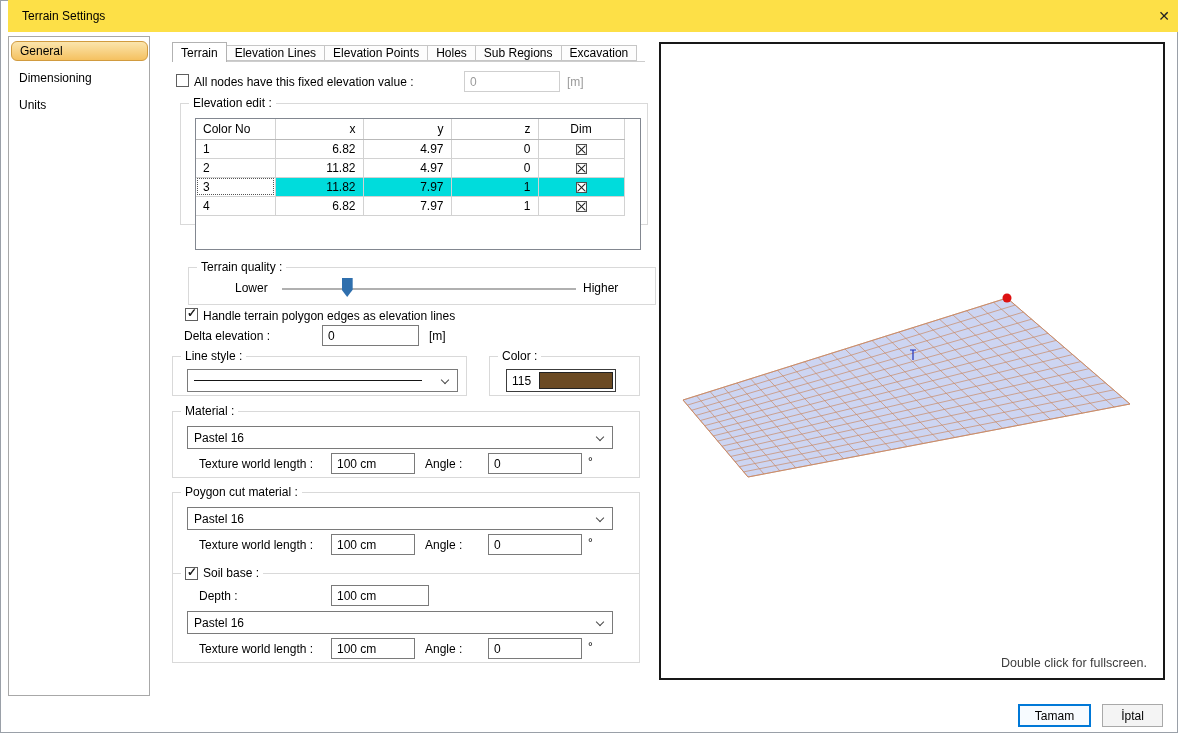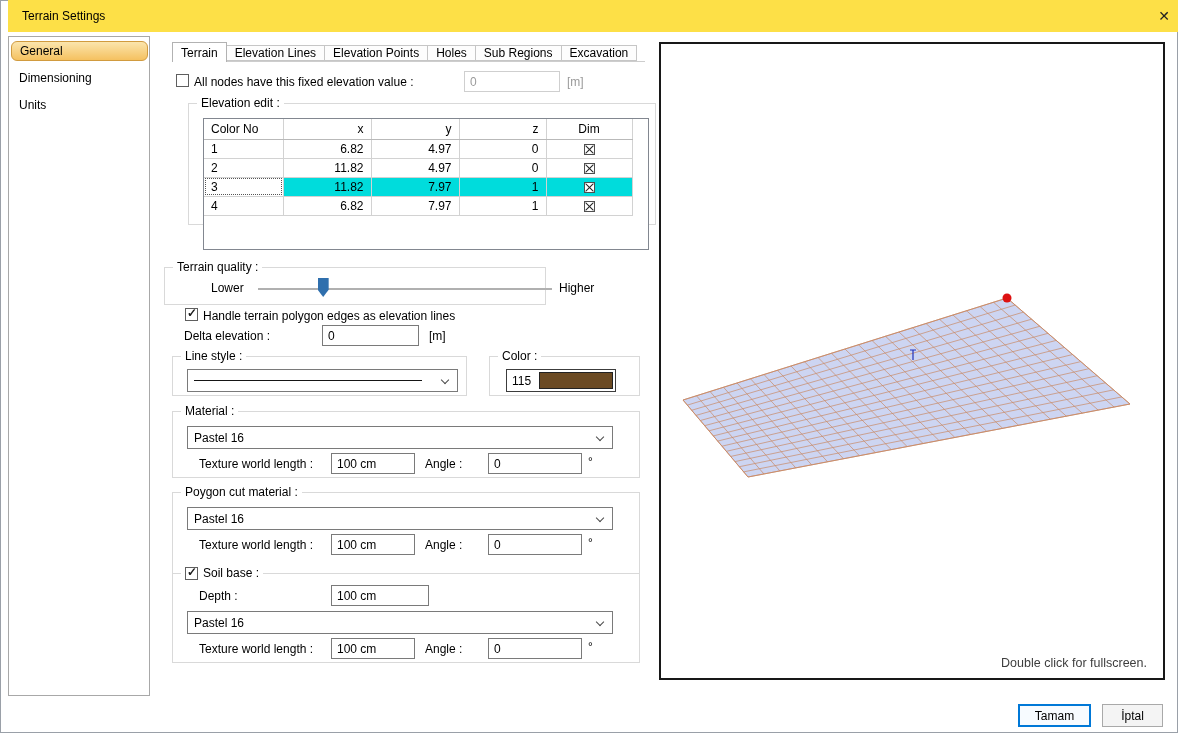--- a/index.html
+++ b/index.html
@@ -116,21 +116,21 @@
 </div>
 <div class="tab-underline"></div>
 
 <span class="checkbox" style="left:176px; top:74px"></span>
 <span class="lbl" style="left:194px; top:75px">All nodes have this fixed elevation value :</span>
 <div class="input disabled" style="left:464px; top:71px; width:96px">
     <span>0</span>
   </div>
 <span class="lbl gray" style="left:567px; top:75px">[m]</span>
 
-<div class="groupbox" style="left:188px; top:103px; width:468px; height:122px">
+<div class="groupbox" style="left:180px; top:103px; width:468px; height:122px">
   <span class="grouplabel">Elevation edit :</span>
   <div class="tablebox">
     <table>
       <colgroup>
           <col style="width:79px">
           <col style="width:88px">
           <col style="width:88px">
           <col style="width:87px">
           <col style="width:86px">
         </colgroup>
@@ -170,21 +170,21 @@
             <td class="cell-num">6.82</td>
             <td class="cell-num">7.97</td>
             <td class="cell-num">1</td>
             <td class="cell-dim"><span class="xbox checked"></span></td>
           </tr>
         </tbody>
     </table>
   </div>
 </div>
 
-<div class="groupbox" style="left:164px; top:267px; width:382px; height:38px">
+<div class="groupbox" style="left:188px; top:267px; width:468px; height:38px">
   <span class="grouplabel">Terrain quality :</span>
   <span class="lbl" style="left:46px; top:13px">Lower</span>
   <div class="slider-track" style="left:93px; top:20px; width:294px"></div>
   <div class="slider-thumb" style="left: 152.68px;"></div>
   <span class="lbl" style="left:394px; top:13px">Higher</span>
 </div>
 
 <span class="checkbox checked" style="left:185px; top:308px"></span>
 <span class="lbl" style="left:203px; top:309px">Handle terrain polygon edges as elevation lines</span>
 

